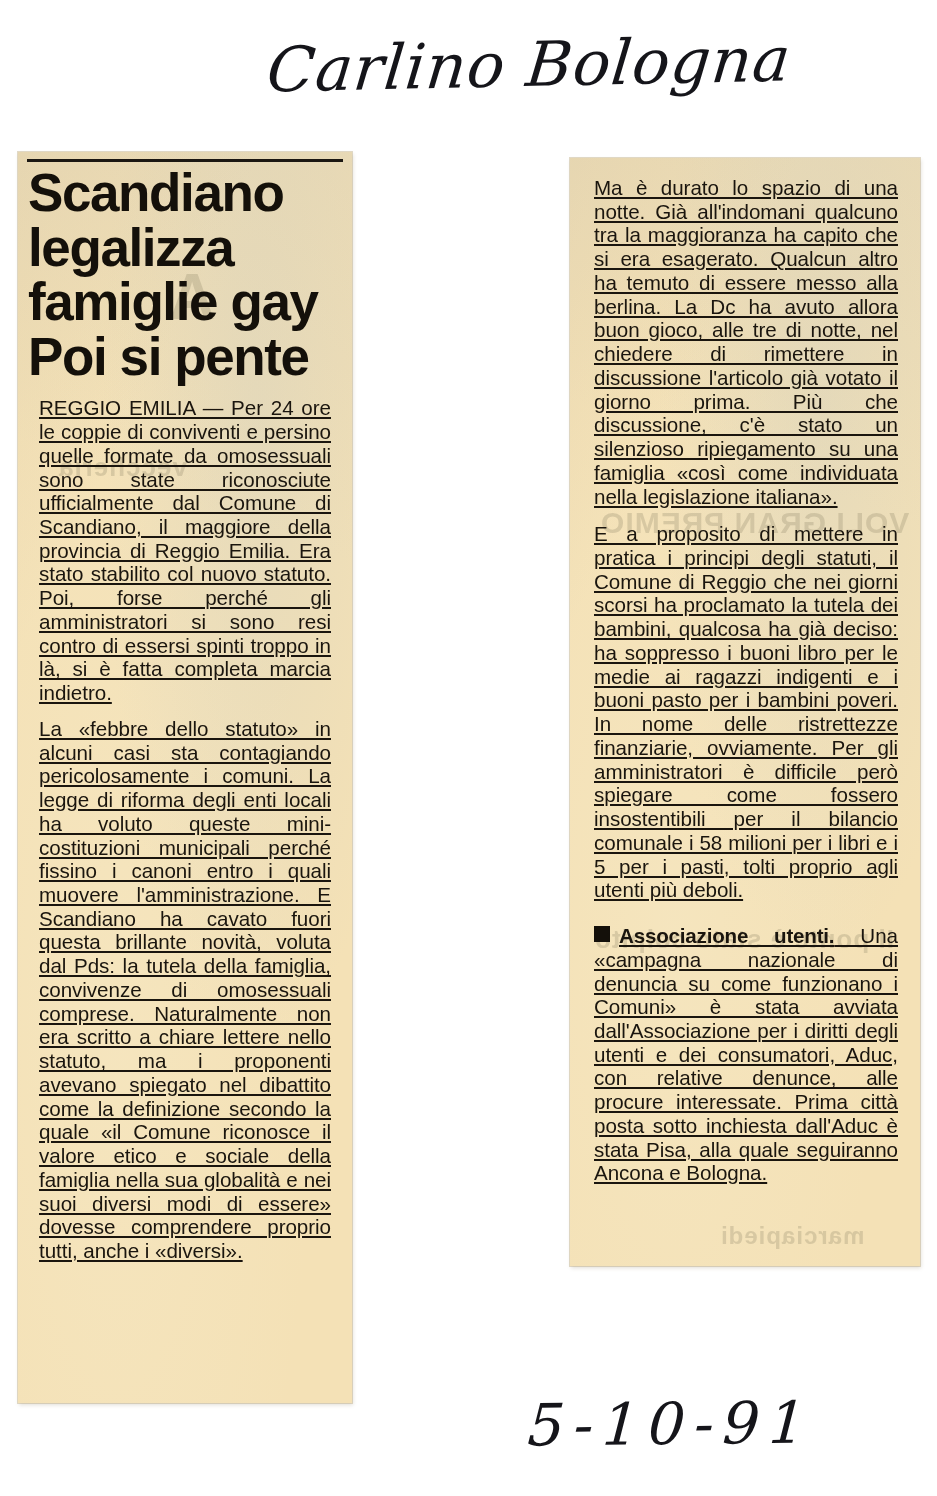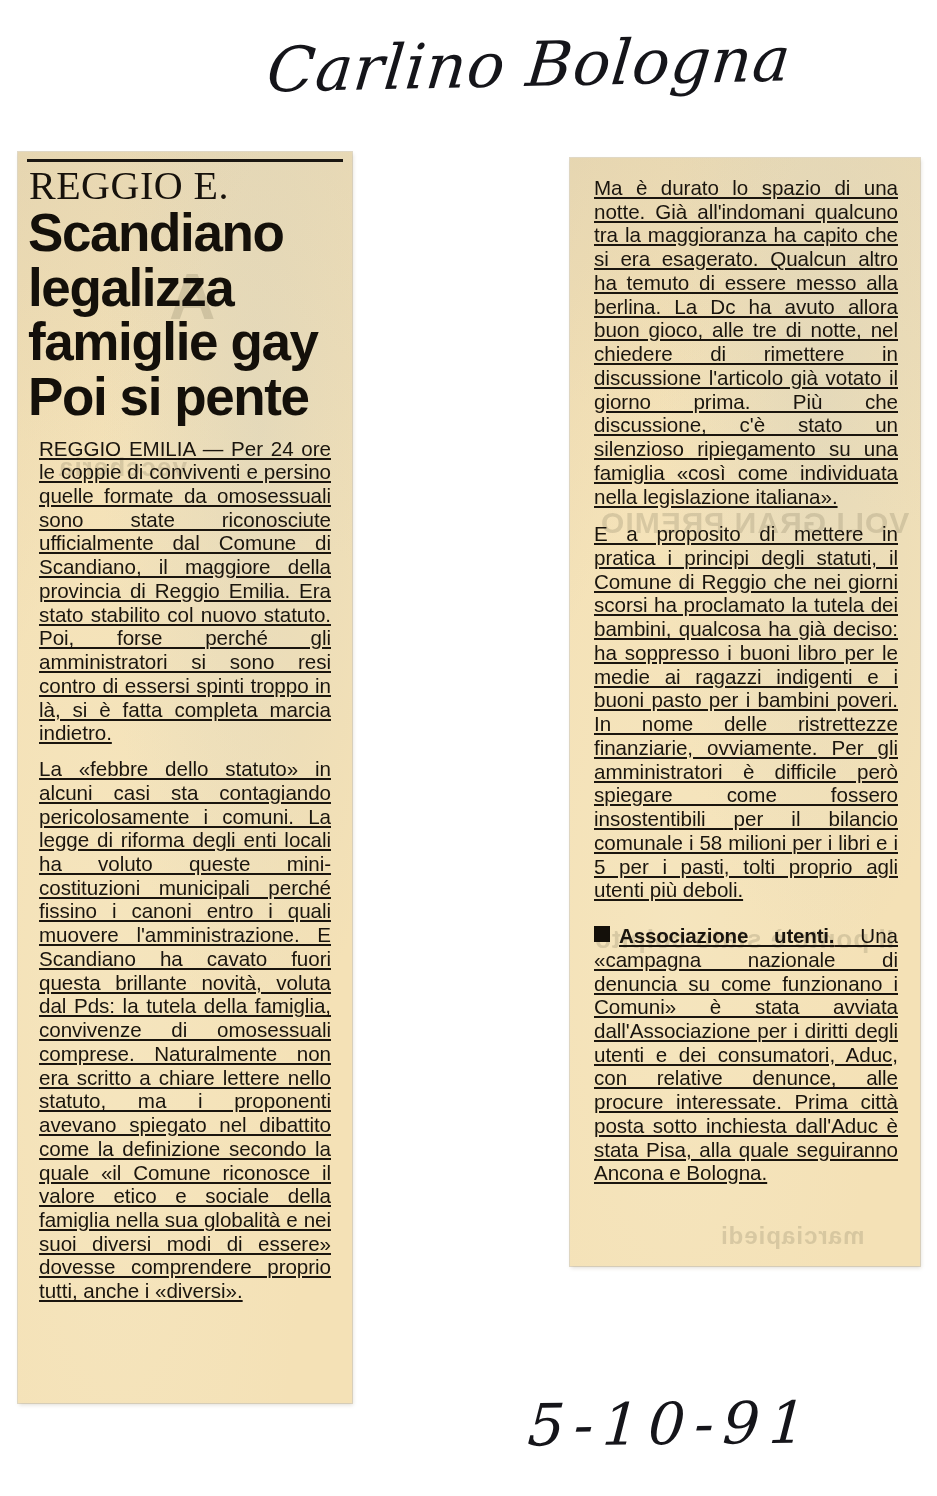--- a/index.html
+++ b/index.html
@@ -162,21 +162,20 @@
 
 <div class="handwriting" id="source-annotation">Carlino Bologna</div>
 
 <div class="clipping" id="left-column">
 
   <div class="bleed" style="left:150px; top:108px; font-size:64px;">A</div>
   <div class="bleed" style="left:40px;  top:300px; font-size:26px;">veccheria</div>
 
   <div class="rule-top"></div>
 
-  <div class="kicker">REGGIO E.</div>
 
   <div class="headline">
     <span class="hl-line">Scandiano</span>
     <span class="hl-line">legalizza</span>
     <span class="hl-line">famiglie gay</span>
     <span class="hl-line">Poi si pente</span>
   </div>
 
   <div class="body-text">
     <p>REGGIO EMILIA — Per 24 ore le coppie di conviventi e persino quelle formate da omosessuali sono state riconosciute ufficialmente dal Comune di Scandiano, il maggiore della provincia di Reggio Emilia. Era stato stabilito col nuovo statuto. Poi, forse perché gli amministratori si sono resi contro di essersi spinti troppo in là, si è fatta completa marcia indietro.</p>

